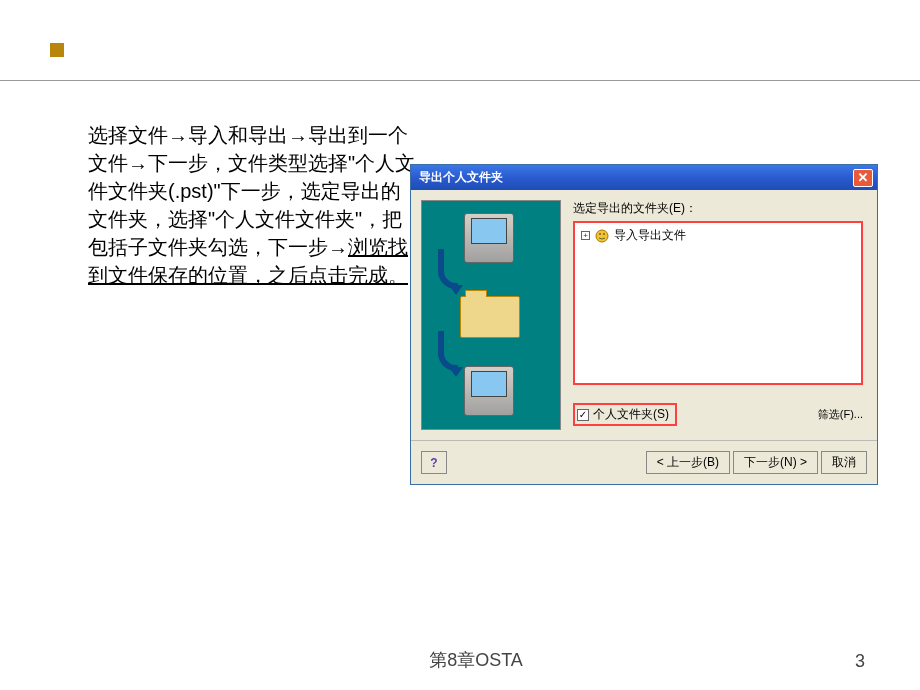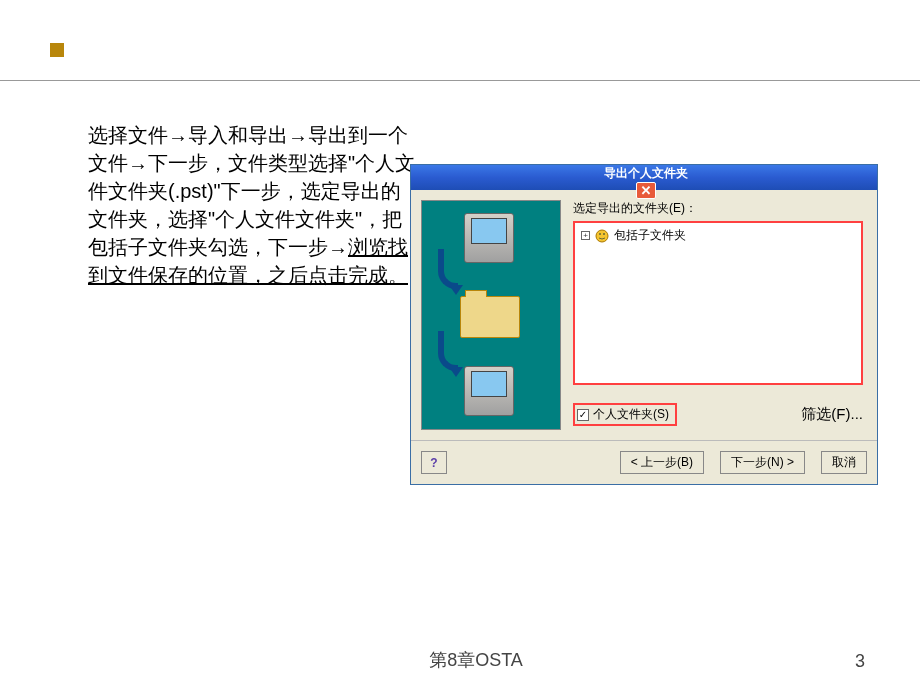--- a/index.html
+++ b/index.html
@@ -57,21 +57,20 @@
     }
     .titlebar {
       background: linear-gradient(to bottom, #3b78e7 0%, #2a5bd0 50%, #1e4db5 100%);
       color: #fff;
       height: 25px;
       display: flex;
       align-items: center;
       justify-content: space-between;
       padding: 0 4px 0 8px;
       font-weight: bold;
-      flex-direction: column;
     }
     .close-btn {
       width: 20px;
       height: 18px;
       background: #e85a3a;
       border: 1px solid #fff;
       color: #fff;
       display: flex;
       align-items: center;
       justify-content: center;
@@ -193,21 +192,21 @@
       width: 12px;
       height: 12px;
       background: #fff;
       border: 1px solid #666;
       display: inline-flex;
       align-items: center;
       justify-content: center;
       font-size: 10px;
     }
     .filter-link {
-      font-size: 15px;
+      font-size: 11px;
     }
     .button-row {
       border-top: 1px solid #bbb;
       padding: 10px;
       display: flex;
       justify-content: space-between;
       align-items: center;
     }
     .help-btn {
       width: 26px;
@@ -215,21 +214,21 @@
       border: 1px solid #888;
       background: #ece9d8;
       display: flex;
       align-items: center;
       justify-content: center;
       color: #5a3da8;
       font-weight: bold;
     }
     .nav-buttons {
       display: flex;
-      gap: 16px;
+      gap: 3px;
     }
     .btn {
       height: 23px;
       padding: 0 10px;
       border: 1px solid #888;
       background: #ece9d8;
       display: flex;
       align-items: center;
       font-size: 12px;
     }
@@ -294,21 +293,21 @@
         <div class="tree-item">
           <span class="plus-box">+</span>
           <span class="folder-glyph">
             <svg viewBox="0 0 14 14" width="14" height="14">
               <circle cx="7" cy="7" r="6" fill="#f4c430" stroke="#aa7700"></circle>
               <circle cx="5" cy="5" r="1" fill="#663"></circle>
               <circle cx="9" cy="5" r="1" fill="#663"></circle>
               <path d="M4 9 Q7 11 10 9" stroke="#663" fill="none"></path>
             </svg>
           </span>
-          <span>包括子文件夹</span>
+          <span>导入导出文件</span>
         </div>
       </div>
       <div class="options-row">
         <div class="checkbox-group">
           <span class="checkbox">✓</span>
           <span>个人文件夹(S)</span>
         </div>
         <span class="filter-link">筛选(F)...</span>
       </div>
     </div>

